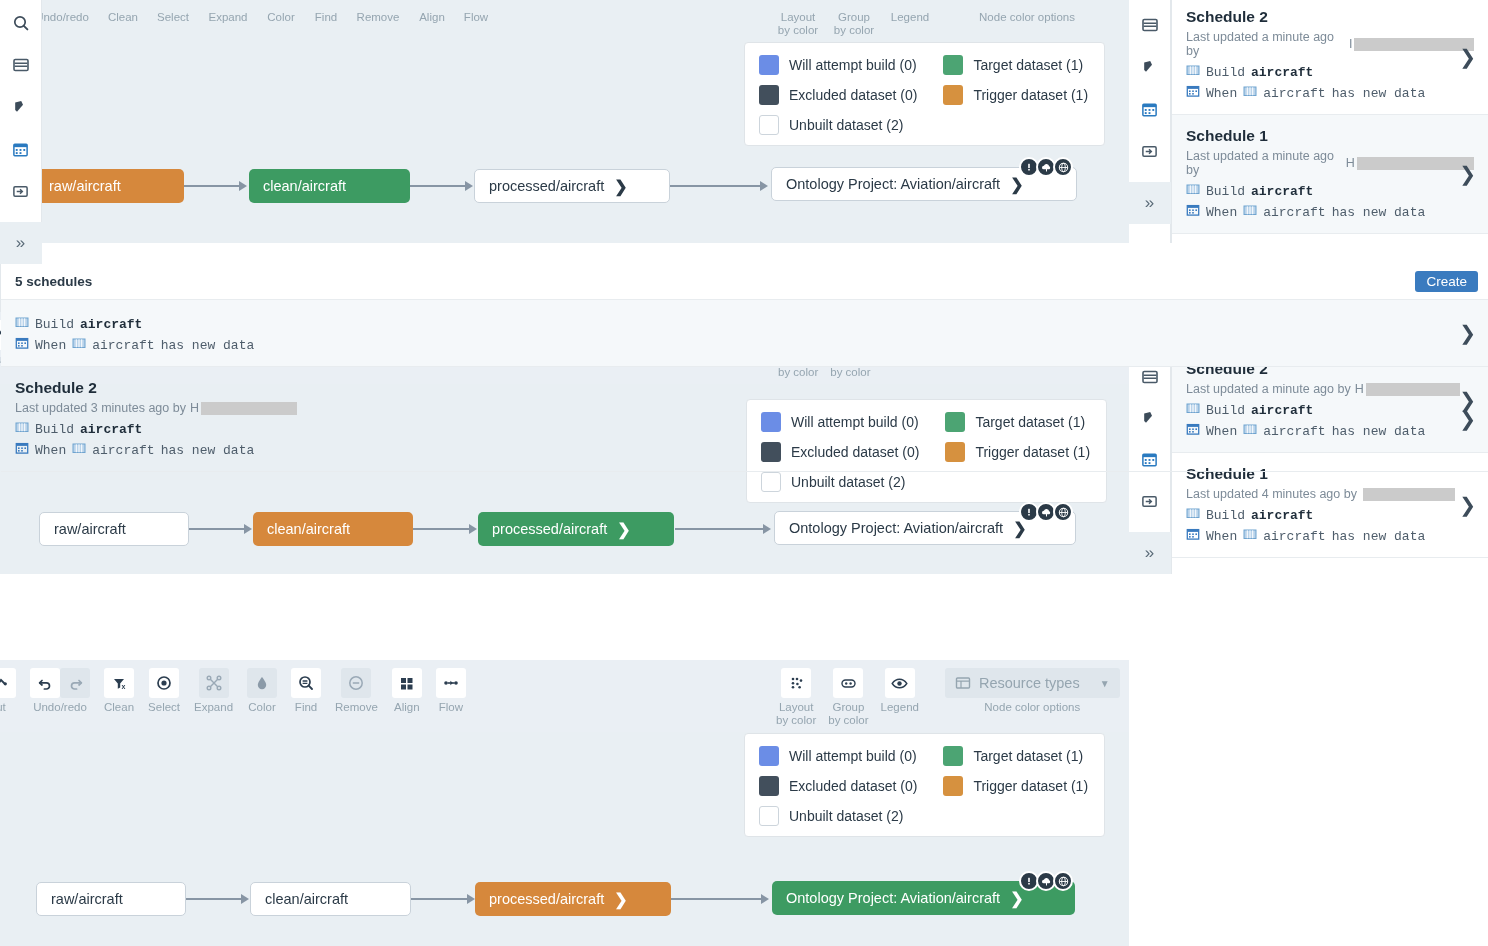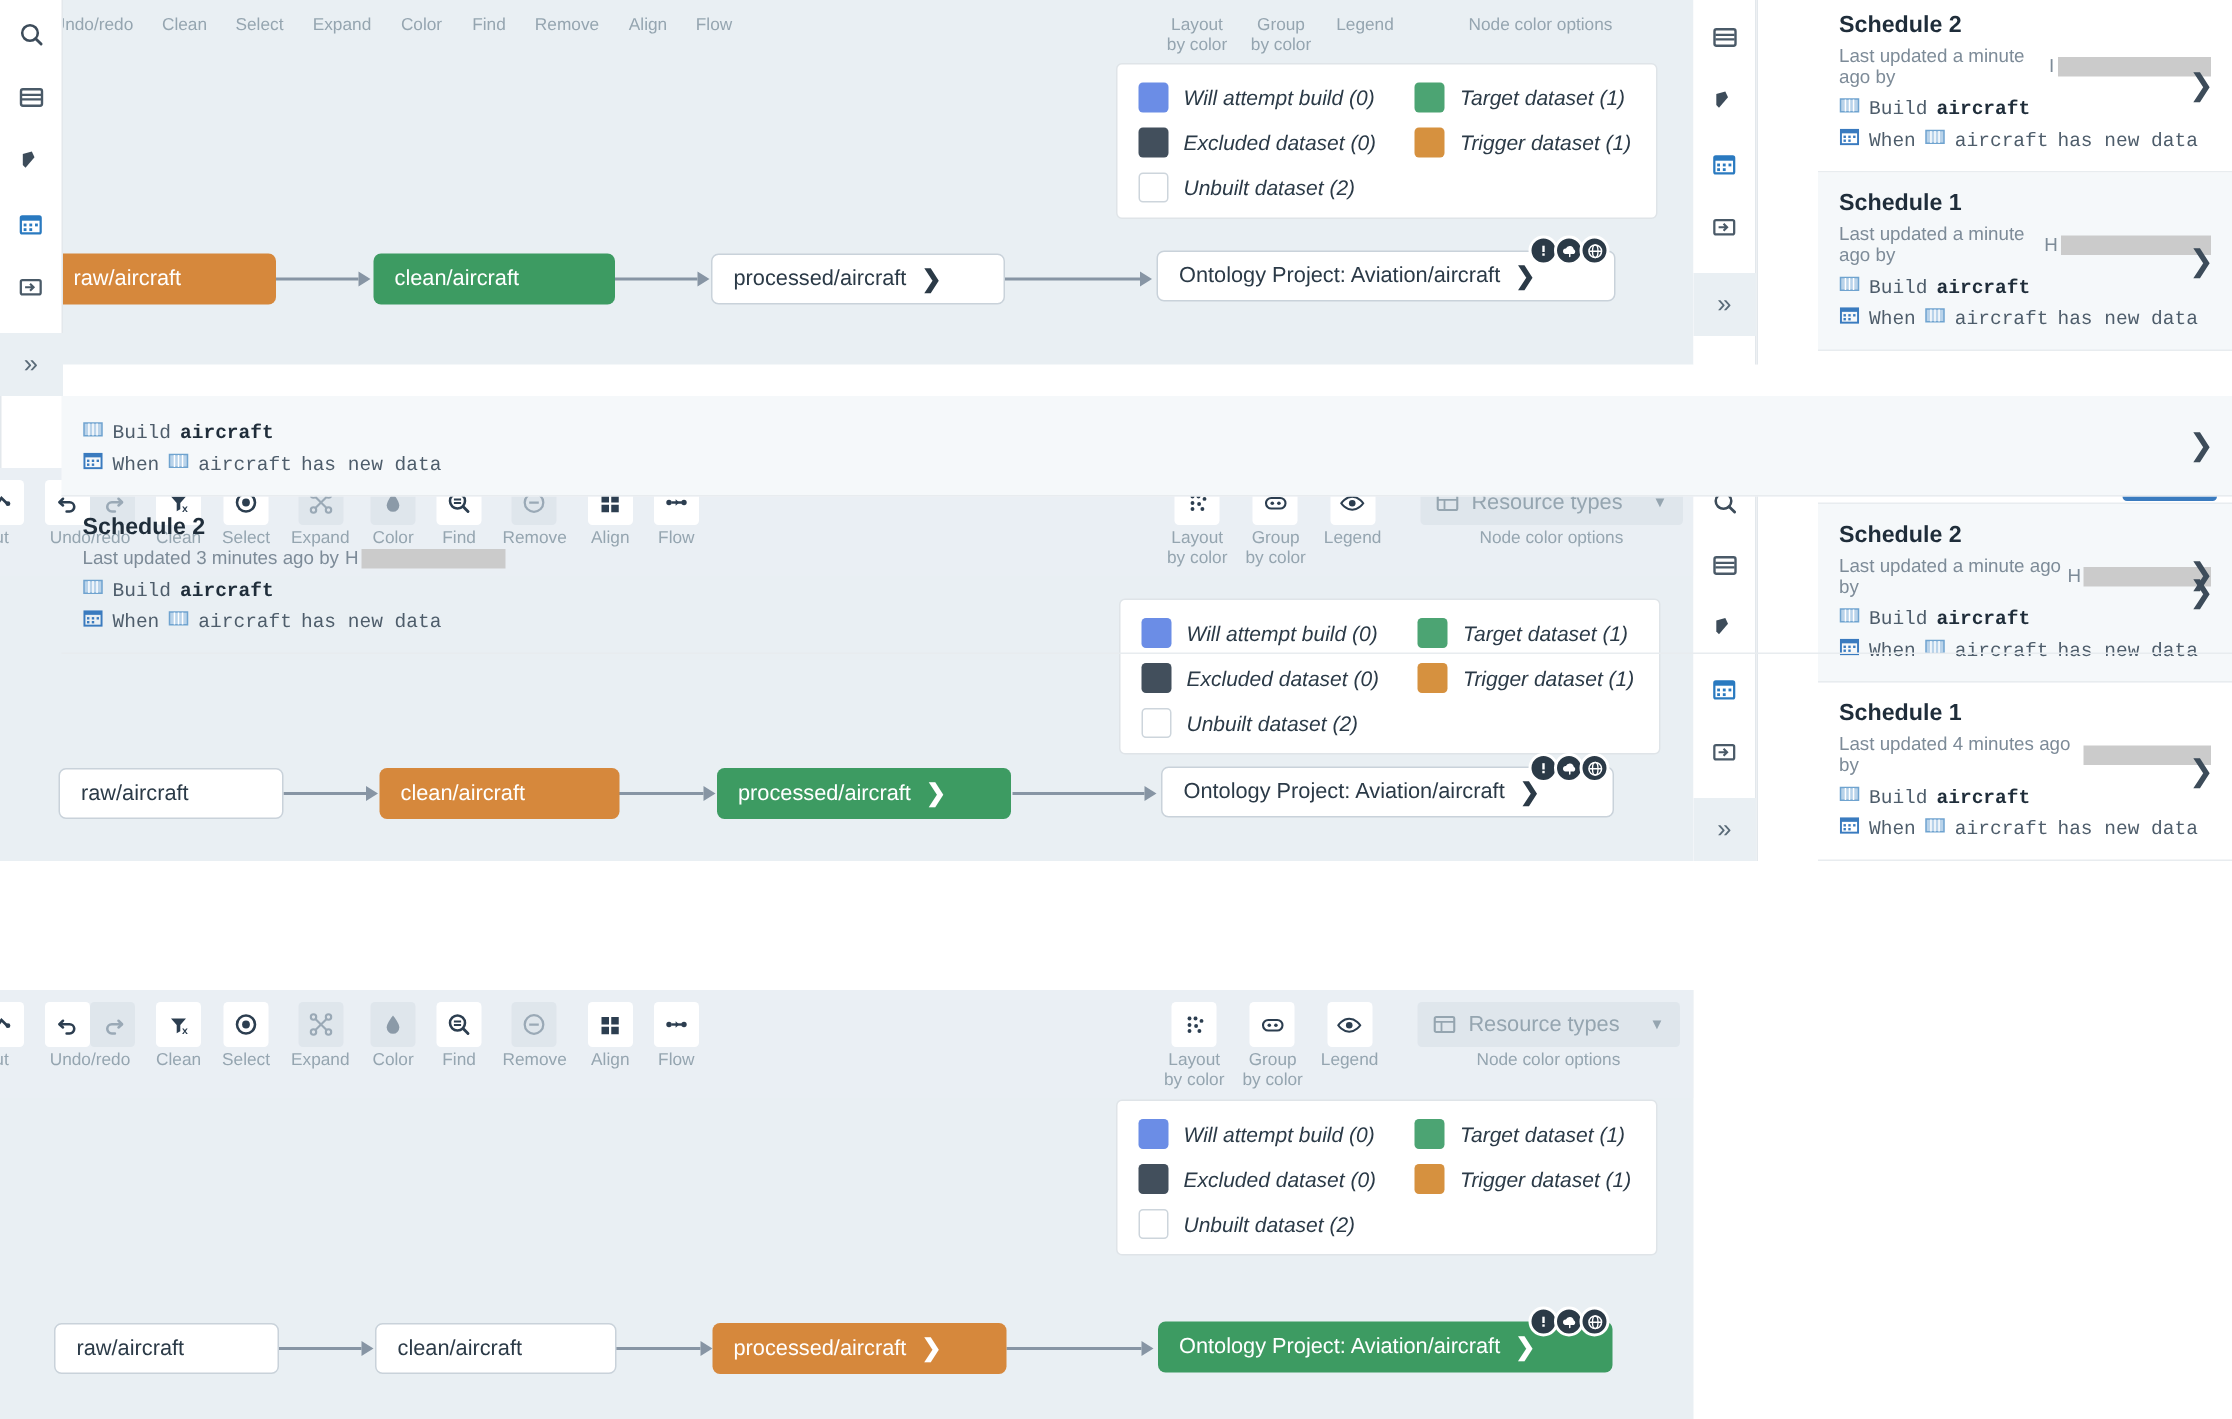--- a/index.html
+++ b/index.html
@@ -67,21 +67,21 @@
     position: absolute;
     background: #ffffff;
     border: 1px solid #dfe4e8;
     border-radius: 4px;
     padding: 12px 16px 10px 14px;
     display: grid;
     grid-template-columns: auto auto;
     column-gap: 26px;
     row-gap: 10px;
   }
-  .legend-item { display: flex; align-items: center; gap: 10px; font-style: italic; }
+  .legend-item { display: flex; align-items: center; gap: 10px; }
   .legend-swatch {
     width: 20px; height: 20px; border-radius: 3px; flex: none;
   }
   .legend-swatch.empty { background:#fff; border: 1px solid #cdd5dc; }
   .legend-text { font-size: 14px; color: #2b3a47; white-space: nowrap; }
   .node {
     position: absolute;
     height: 34px;
     border-radius: 5px;
     display: flex; align-items: center; 
@@ -133,21 +133,20 @@
     display:flex; align-items:center; justify-content:center;
     font-size: 17px;
   }
 
   .sched-pane {
     flex: 1;
     background: #ffffff;
     border-left: 1px solid #e3e8ec;
     display:flex; flex-direction:column;
     overflow:hidden;
-    padding-left:40px;
   }
   .sched-header {
     height: 36px; display:flex; align-items:center;
     padding: 0 10px 0 14px;
     justify-content: space-between;
     background:#fff;
     border-bottom: 1px solid #e8ecef;
   }
   .sched-count { font-size: 13.5px; font-weight: bold; color:#2b3a47; }
   .create-btn {
@@ -1000,20 +999,24 @@
       <div class="rail-btn">
         <svg width="17" height="17" viewBox="0 0 18 18">
           <rect x="2" y="4" width="14" height="10" rx="1.2" fill="none" stroke="#4a5a68" stroke-width="1.6"></rect>
           <path d="M5 9h6M8.5 6.5 11 9l-2.5 2.5" stroke="#4a5a68" stroke-width="1.5" fill="none"></path>
         </svg>
       </div>
       <div class="rail-more" style="margin-top:6px;">»</div>
     </div>
 
     <div class="sched-pane">
+      <div class="sched-header">
+        <span class="sched-count">5 schedules</span>
+        <span class="create-btn">Create</span>
+      </div>
       <div class="sched-item active">
         <div class="sched-line">
           <span class="ic"><svg width="14" height="14" viewBox="0 0 14 14">
               <rect x="1" y="3" width="12" height="8.5" fill="#b9d3ea" stroke="#6fa3cf" stroke-width="1"></rect>
               <path d="M4.3 3.3v8M7 3.3v8M9.7 3.3v8" stroke="#fff" stroke-width="1"></path>
             </svg></span>
           <span>Build</span>
           <b>aircraft</b>
         </div>
         <div class="sched-line">

